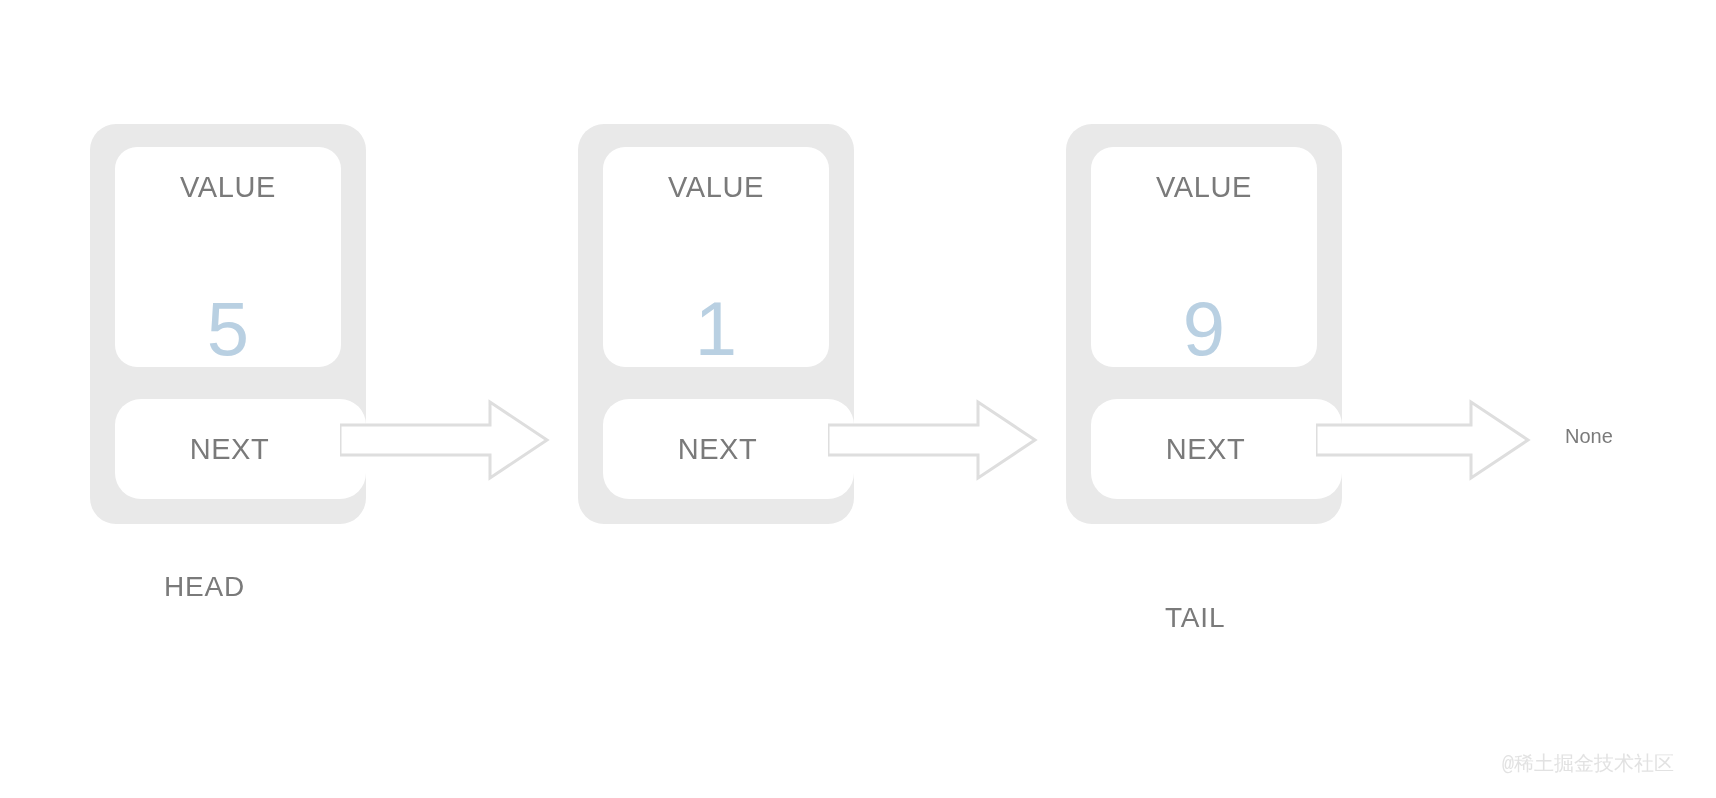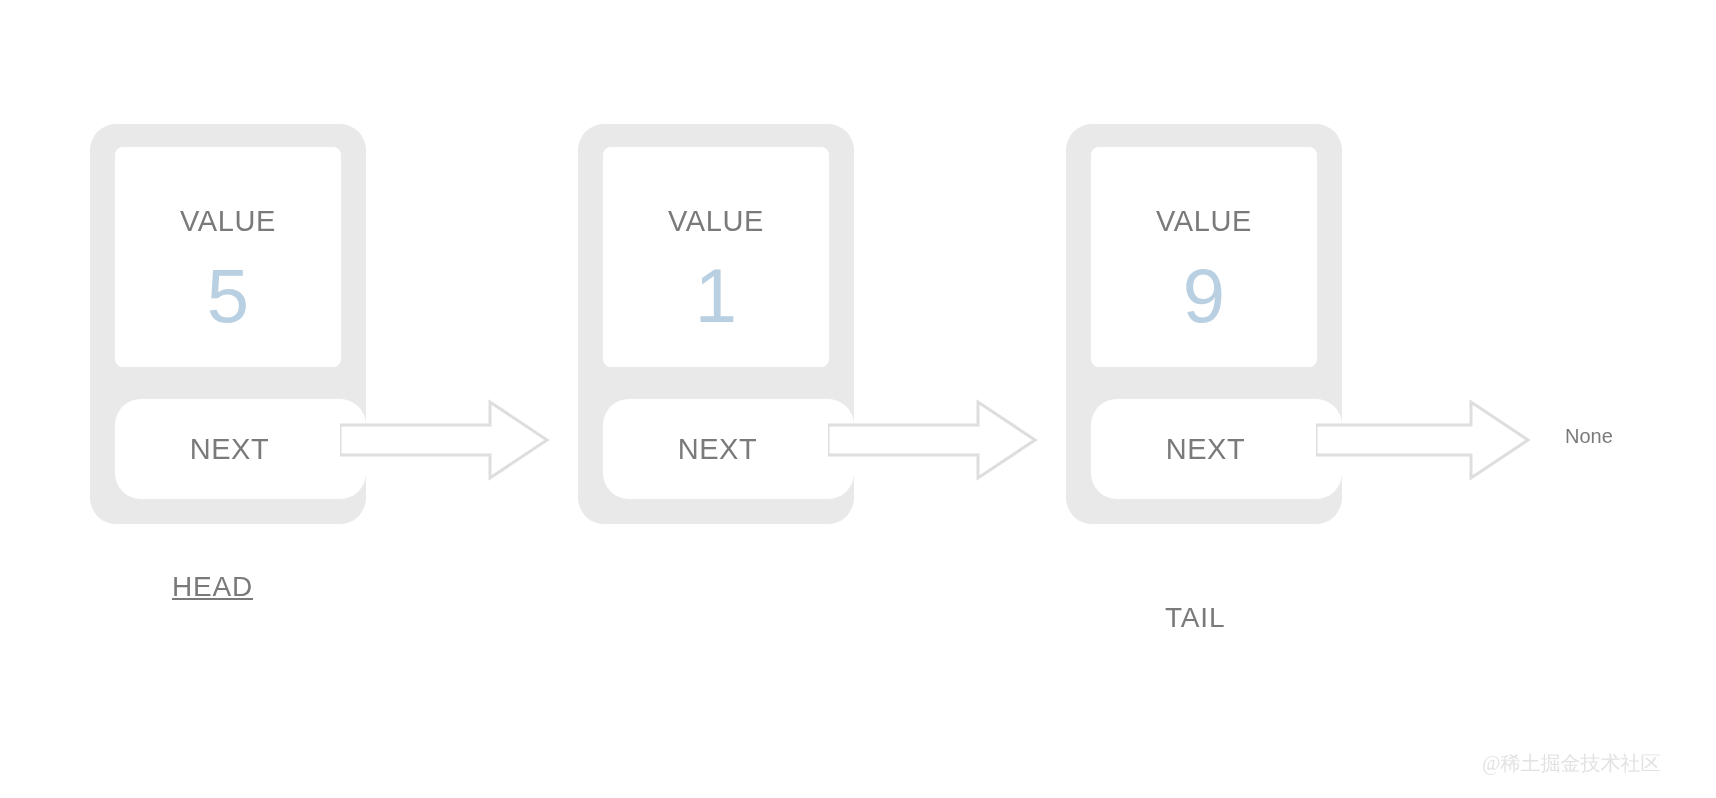--- a/index.html
+++ b/index.html
@@ -33,26 +33,26 @@
     box-sizing: border-box;
   }
 
   .value-cell {
     position: absolute;
     left: 25px;
     top: 23px;
     width: 226px;
     height: 220px;
     background: #ffffff;
-    border-radius: 8px;
+    border-radius: 22px;
     box-sizing: border-box;
     display: flex;
     flex-direction: column;
     align-items: center;
-    justify-content: center;
+    justify-content: space-between;
     padding-top: 26px;
   }
 
   .value-label {
     font-size: 29px;
     letter-spacing: 0.6px;
     color: #7a7a7a;
     line-height: 1;
     font-weight: 400;
   }
@@ -111,21 +111,22 @@
     font-size: 20px;
     color: #7a7a7a;
     white-space: nowrap;
   }
 
   .watermark {
     position: absolute;
     font-size: 20px;
     color: #e2e2e2;
     white-space: nowrap;
-    font-family: Liberation Serif, serif;
+    font-family: Liberation Mono, monospace;
+    margin-left: 20px;
   }
 </style>
 </head>
 <body>
 
 <div id="canvas">
 
   <div class="node" style="left:90px; top:124px;">
     <div class="value-cell">
       <div class="value-label">VALUE</div>
@@ -169,19 +170,19 @@
   </div>
 
   <div class="arrow" style="left:1316px; top:399px; width:215px;">
     <svg viewBox="0 0 215 82" preserveAspectRatio="none" aria-hidden="true">
       <path d="M0,26 L155,26 L155,3 L212,41 L155,79 L155,56 L0,56 Z" fill="#ffffff" stroke="#dedede" stroke-width="3" stroke-linejoin="miter"></path>
     </svg>
   </div>
 
   <div class="none-label" style="left:1565px; top:425px;">None</div>
 
-  <div class="pointer-label" style="left:172px; top:571px;text-decoration:underline;">HEAD</div>
+  <div class="pointer-label" style="left:164px; top:571px;">HEAD</div>
 
   <div class="pointer-label" style="left:1165px; top:571px;margin-top:31px;">TAIL</div>
 
   <div class="watermark" style="left:1482px; top:750px;">@稀土掘金技术社区</div>
 
 </div>
 
 </body></html>

